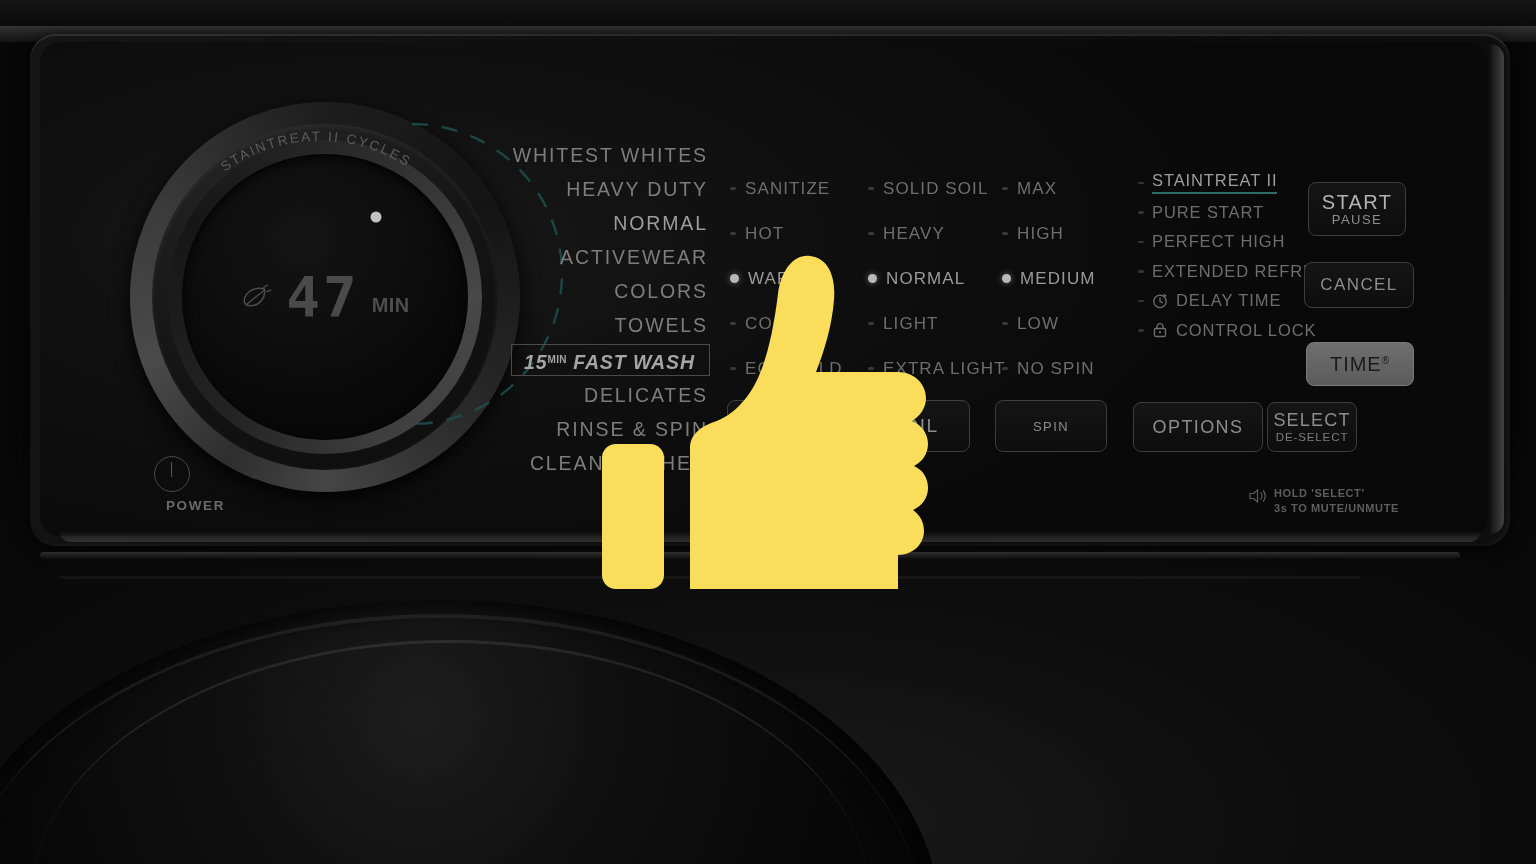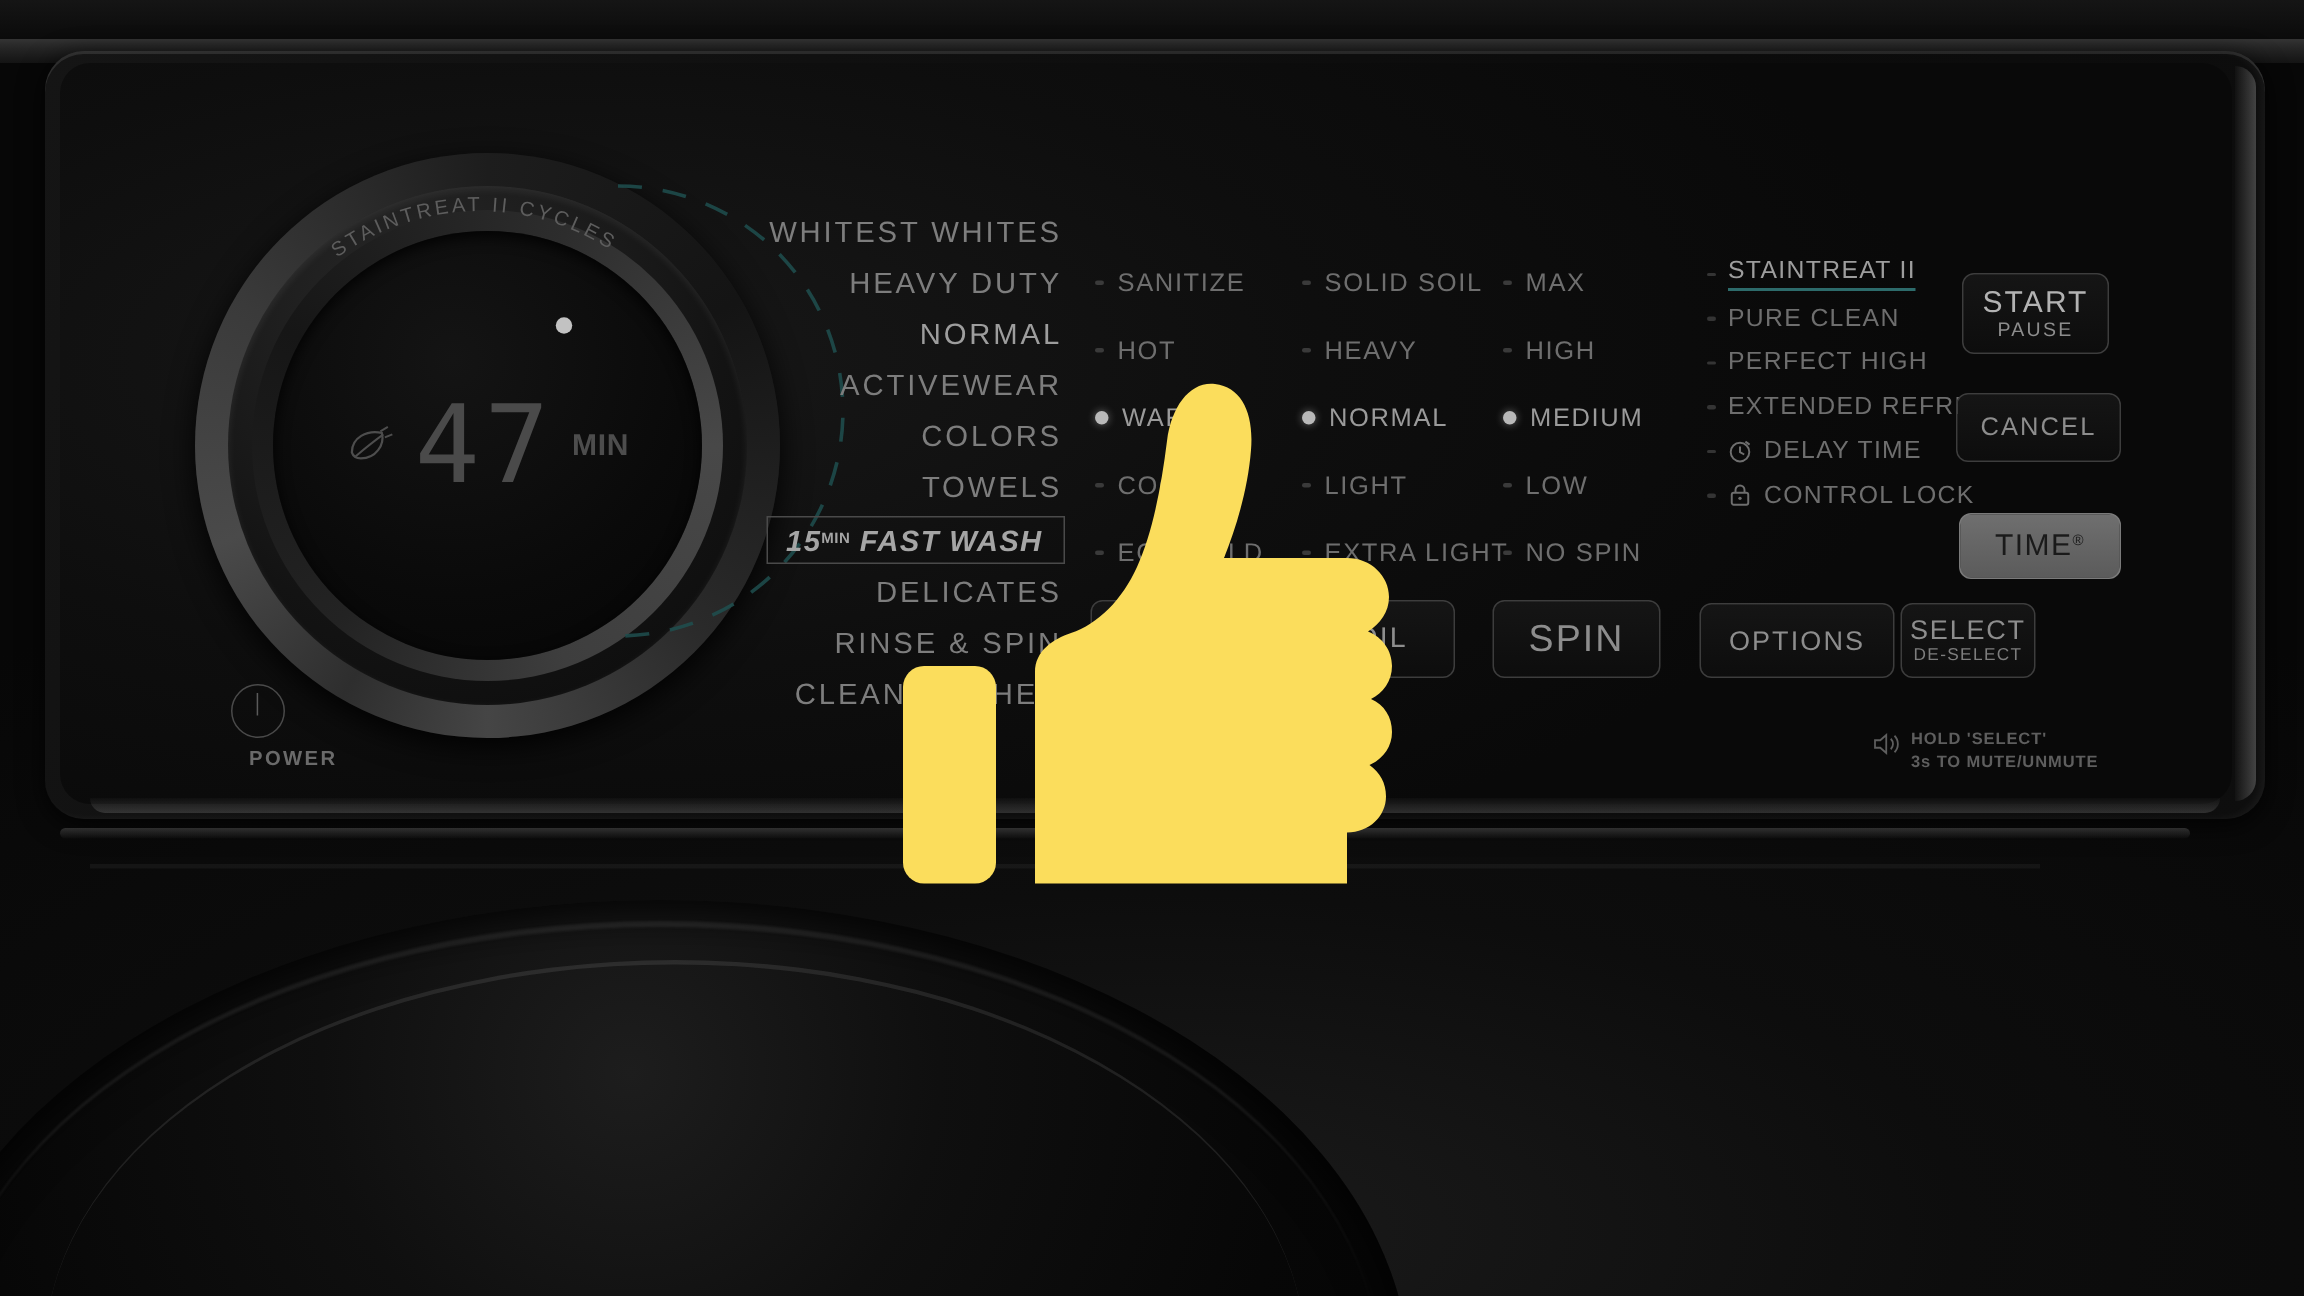--- a/index.html
+++ b/index.html
@@ -112,22 +112,22 @@
   
   #readout {
     position: absolute; left: 50%; top: 50%;
     transform: translate(-50%, -50%);
     display: flex; align-items: center; gap: 12px;
     white-space: nowrap;
   }
   #eco-icon { width: 34px; height: 26px; }
   #time-val {
     font-family: "DejaVu Sans Mono", monospace;
-    font-size: 72px;
-    font-weight: 400;
+    font-size: 56px;
+    font-weight: 700;
     color: #4a4a4a;
     letter-spacing: 3px;
     line-height: .9;
   }
   #time-unit {
     font-size: 20px; color: #4d4d4d;
     letter-spacing: .5px; align-self: flex-start;
     margin-top: 22px; font-weight: 600;
   }
 
@@ -225,21 +225,21 @@
     border: 1px solid #3d3d3d;
     border-radius: 8px;
     background: linear-gradient(#151515, #0d0d0d);
     color: #8d8d8d;
     display: flex; align-items: center; justify-content: center;
     flex-direction: column;
     letter-spacing: 1.4px;
   }
   #btn-temp { left: 697px; top: 366px; width: 110px; height: 50px; font-size: 19px; }
   #btn-soil { left: 828px; top: 366px; width: 110px; height: 50px; font-size: 19px; }
-  #btn-spin { left: 965px; top: 366px; width: 110px; height: 50px; font-size: 25px; }
+  #btn-spin { left: 965px; top: 366px; width: 110px; height: 50px; font-size: 13px; }
   #btn-options { left: 1103px; top: 368px; width: 128px; height: 48px; font-size: 18px; }
   #btn-select {
     left: 1237px; top: 368px; width: 88px; height: 48px;
     line-height: 1.05;
   }
   #btn-select .l1 { font-size: 18px; letter-spacing: 1.2px; }
   #btn-select .l2 { font-size: 11.5px; letter-spacing: .9px; color: #7d7d7d; margin-top: 2px; }
 
   #btn-start {
     right: 104px; top: 148px; width: 96px; height: 52px;
@@ -434,21 +434,21 @@
         </div>
     </div>
 
     <div id="col-options">
       <div class="ropt underlined">
         <span class="dot"></span>
         <span class="txt">STAINTREAT II</span>
         </div>
       <div class="ropt">
         <span class="dot"></span>
-        <span class="txt">PURE CLEAN</span>
+        <span class="txt">PURE START</span>
         </div>
       <div class="ropt">
         <span class="dot"></span>
         <span class="txt">PERFECT HIGH</span>
         </div>
       <div class="ropt">
         <span class="dot"></span>
         <span class="txt">EXTENDED REFRESH</span>
         </div>
       <div class="ropt">

